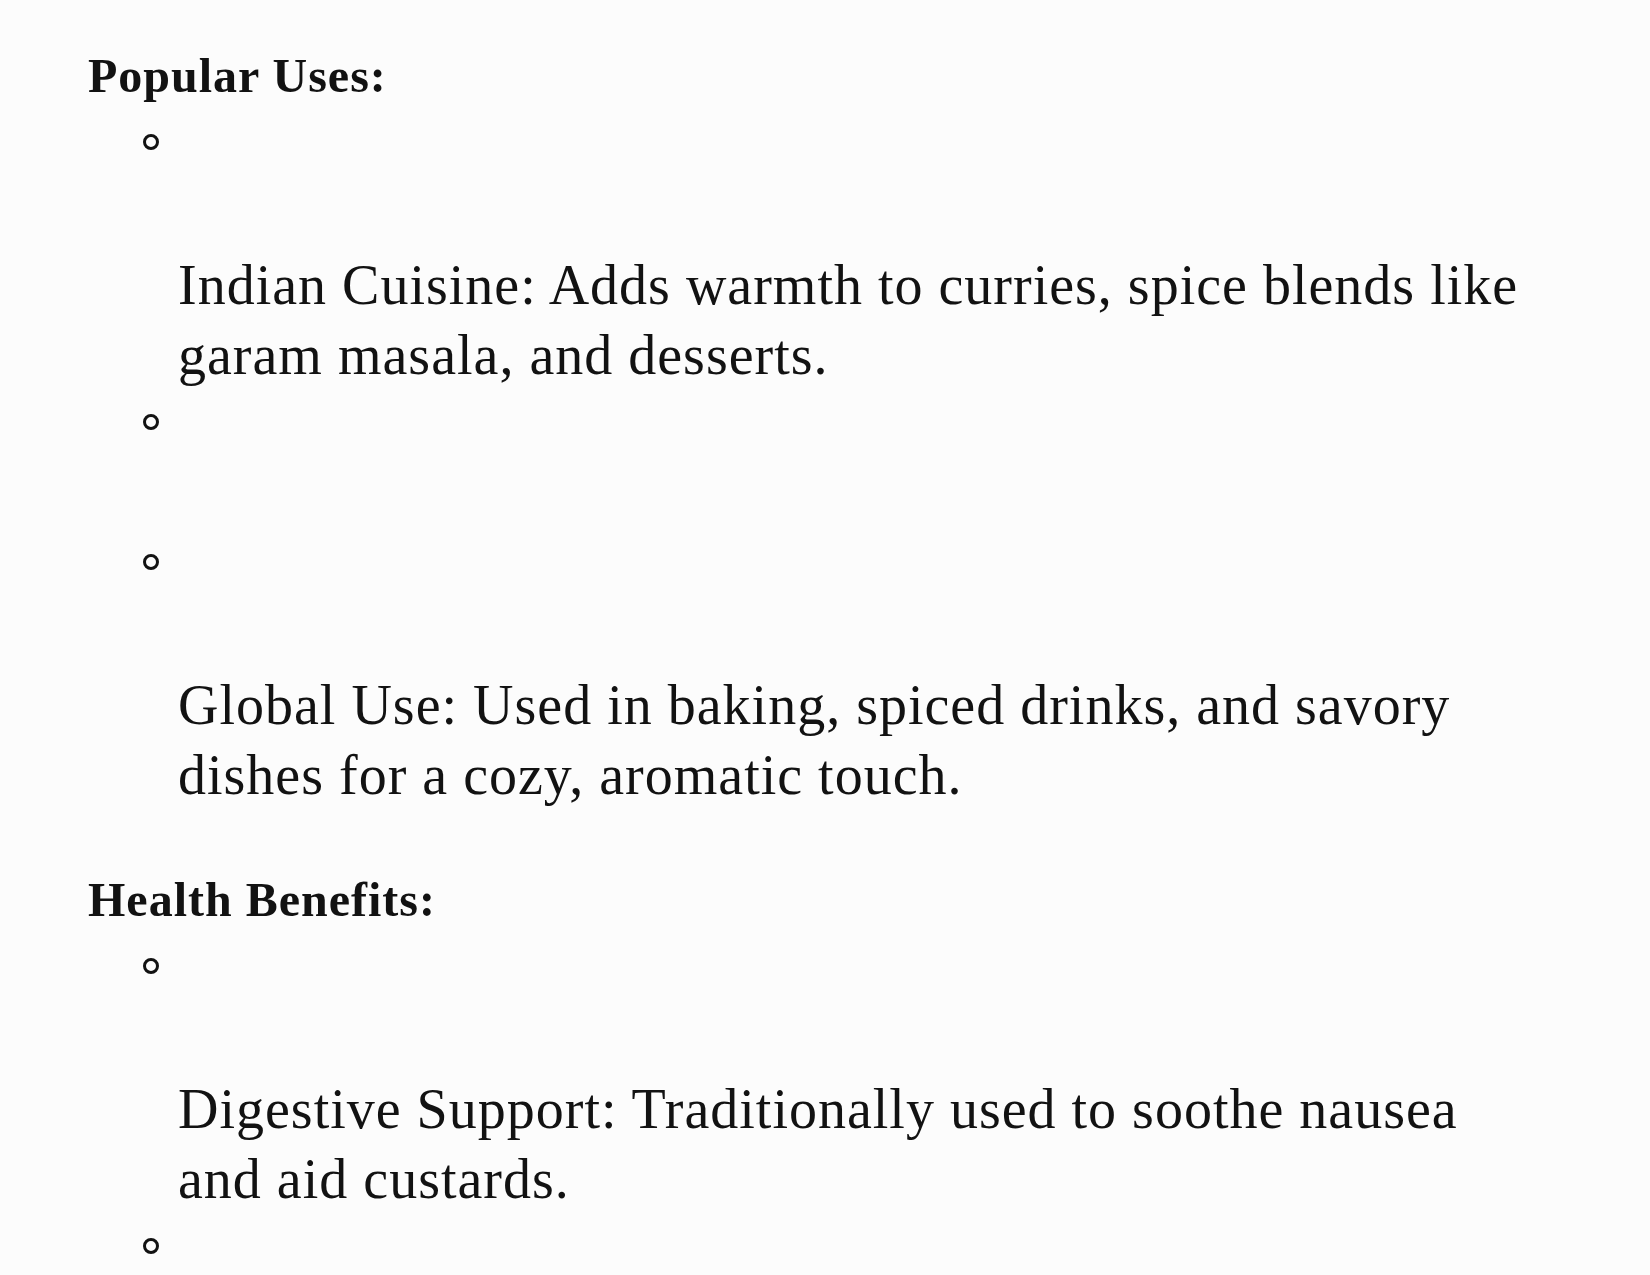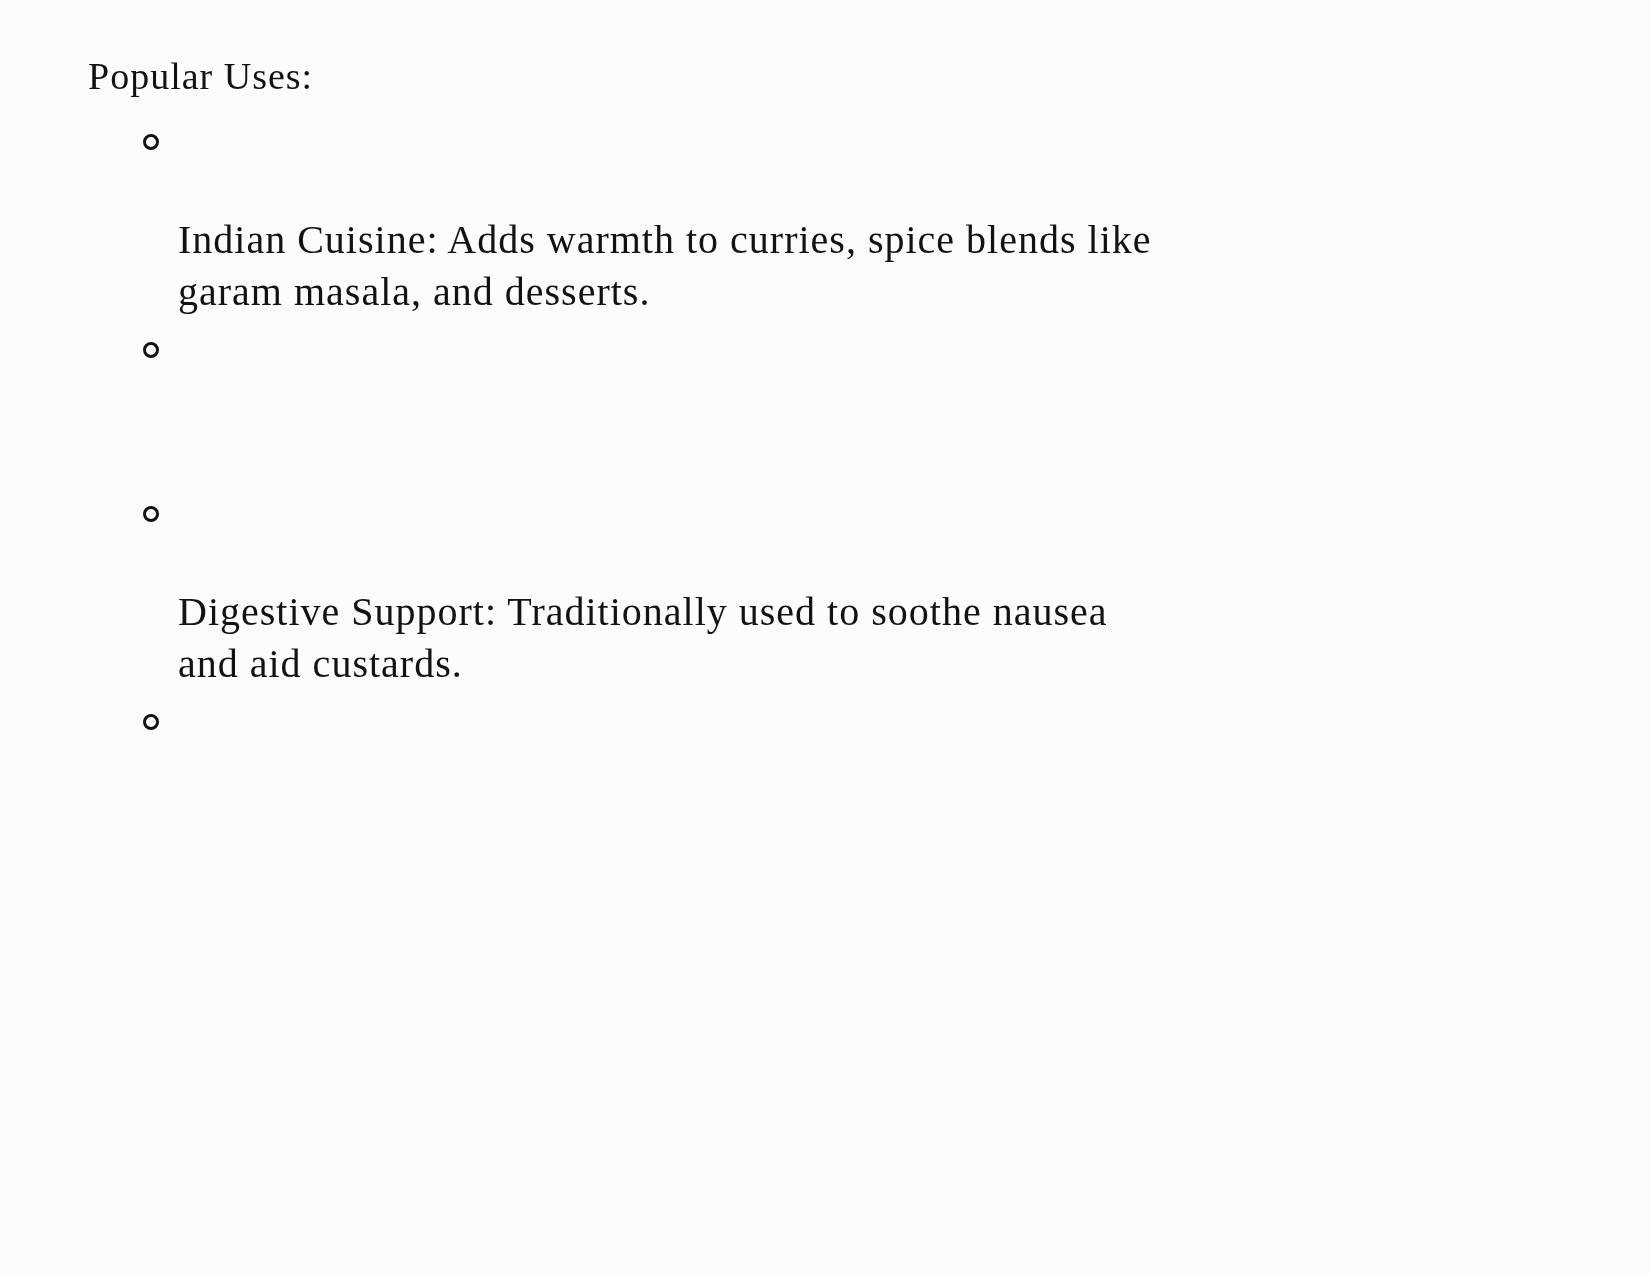--- a/index.html
+++ b/index.html
@@ -17,36 +17,36 @@
   .page {
     box-sizing: border-box;
     width: 1650px;
     height: 1275px;
     padding: 46px 70px 0 88px;
   }
   .section {
     margin: 0 0 60px 0;
   }
   .section-heading {
-    font-size: 38px;
-    font-weight: normal;
+    font-size: 48px;
+    font-weight: bold;
     line-height: 60px;
     letter-spacing: 1px;
     margin: 0 0 4px 0;
   }
   ul.bullet-list {
     list-style: none;
     margin: 0;
     padding: 0;
   }
   ul.bullet-list li {
     position: relative;
     padding-left: 90px;
-    font-size: 40px;
-    line-height: 52px;
+    font-size: 56px;
+    line-height: 70px;
     letter-spacing: 1px;
     white-space: pre-line;
   }
   .bullet {
     position: absolute;
     left: 55px;
     top: 24px;
     width: 10px;
     height: 10px;
     border: 3px solid #121212;
@@ -63,24 +63,30 @@
     <h2 class="section-heading">Popular Uses:</h2>
     <ul class="bullet-list">
       <li>
         <span class="bullet"></span>
         <span>Indian Cuisine: Adds warmth to curries, spice blends like
 garam masala, and desserts.</span>
       </li>
       <li>
         <span class="bullet"></span>
       </li>
+      <li>
+        <span class="bullet"></span>
+        <span>Global Use: Used in baking, spiced drinks, and savory
+dishes for a cozy, aromatic touch.</span>
+      </li>
     </ul>
   </div>
 
   <div class="section">
+    <h2 class="section-heading">Health Benefits:</h2>
     <ul class="bullet-list">
       <li>
         <span class="bullet"></span>
         <span>Digestive Support: Traditionally used to soothe nausea
 and aid custards.</span>
       </li>
       <li>
         <span class="bullet"></span>
         
       </li>

